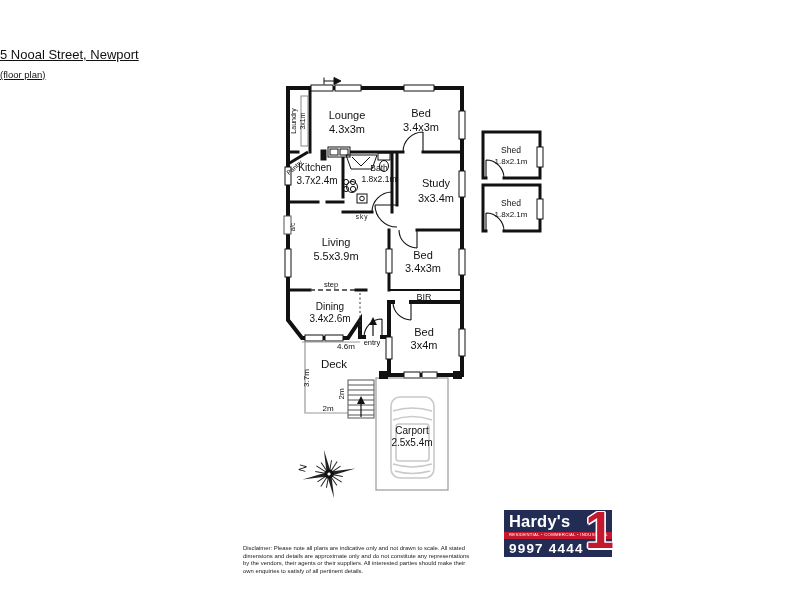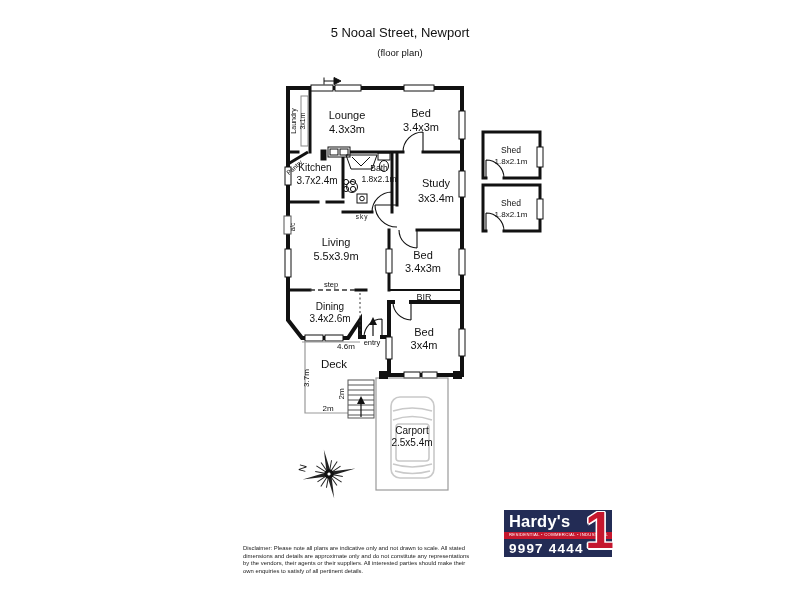--- a/index.html
+++ b/index.html
@@ -1,18 +1,18 @@
 <!DOCTYPE html>
 <html><head>
 <meta charset="utf-8">
 <style>
   html,body{margin:0;padding:0;background:#fff;}
   .canvas{position:relative;width:800px;height:600px;background:#fff;overflow:hidden;
           font-family:"Liberation Sans",sans-serif;color:#111;}
-  .header{position:absolute;top:26px;left:0;width:100%;text-align:center;}
+  .header{position:absolute;top:48px;left:0;width:100%;text-align:left;text-decoration:underline;}
   .addr{font-size:13px;line-height:14px;}
   .sub{font-size:9.5px;line-height:11px;margin-top:7px;}
   svg.plan{position:absolute;left:0;top:0;}
   svg text{font-family:"Liberation Sans",sans-serif;fill:#111;}
   .logo{position:absolute;left:504px;top:510px;width:108px;height:47px;background:#232C55;}
   .brand{color:#fff;font-weight:bold;font-size:16.5px;line-height:1;padding:3px 0 0 5px;letter-spacing:.2px;}
   .tagline{background:#C5172E;color:#fff;font-size:4.2px;line-height:1;padding:1.5px 0 1.5px 5px;
            margin-top:2px;letter-spacing:.3px;white-space:nowrap;}
   .phone{color:#fff;font-weight:bold;font-size:13.5px;padding:2px 0 4px 5px;letter-spacing:1.2px;}
   .one{position:absolute;top:-4px;right:-2px;font-size:52px;font-weight:bold;color:#C5172E;line-height:.95;

